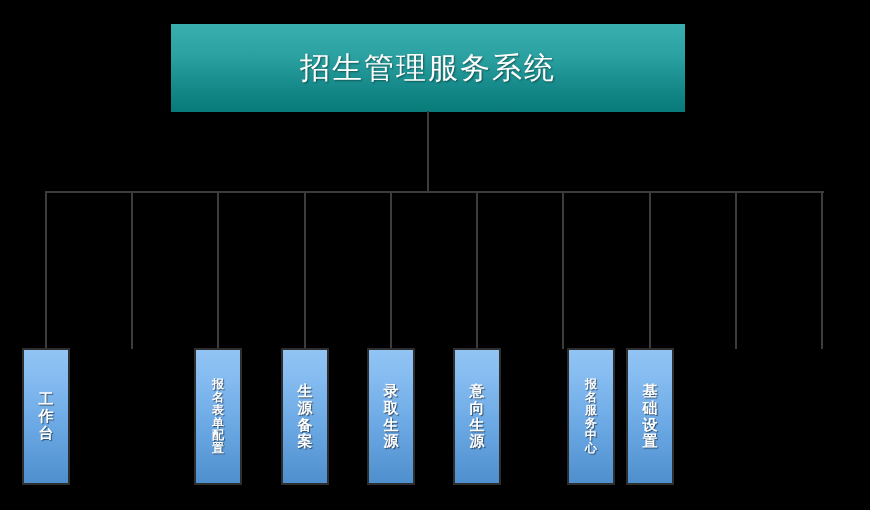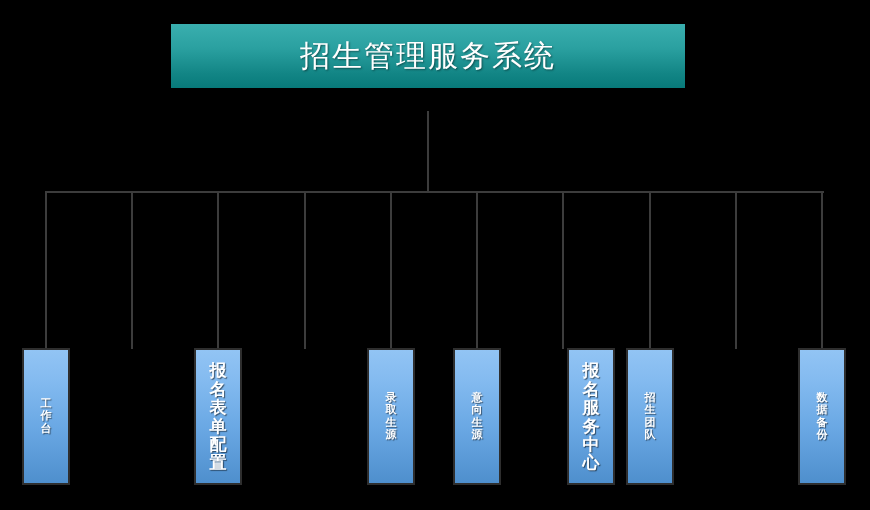--- a/index.html
+++ b/index.html
@@ -17,21 +17,21 @@
     background: #000000;
     overflow: hidden;
   }
 
   
   .root-node {
     position: absolute;
     left: 171px;
     top: 24px;
     width: 514px;
-    height: 64px;
+    height: 88px;
     background: linear-gradient(to bottom, #3aafaf 0%, #2aa0a0 38%, #128585 78%, #087a7a 100%);
     box-sizing: border-box;
     display: flex;
     align-items: center;
     justify-content: center;
   }
   .root-label {
     color: #ffffff;
     font-size: 30px;
     font-weight: 400;
@@ -74,32 +74,32 @@
     box-sizing: border-box;
     border: 2px solid #2e2e2e;
     background: linear-gradient(to bottom, #92c4f4 0%, #84bbf0 22%, #6aa8e4 58%, #4e8fcd 100%);
     display: flex;
     align-items: center;
     justify-content: center;
     overflow: hidden;
   }
   .leaf-label {
     color: #ffffff;
-    font-size: 11px;
+    font-size: 15px;
     font-weight: bold;
     line-height: 1.12;
     letter-spacing: 0px;
     text-align: center;
     text-shadow: 1px 1px 1px rgba(0,0,0,0.55);
     width: 18px;
     word-break: break-all;
     white-space: normal;
   }
   .leaf-label.tight {
-    font-size: 17px;
+    font-size: 12px;
     line-height: 1.08;
   }
 </style>
 </head>
 <body>
 
 <div id="chart-canvas">
 
   <div class="root-node">
     <span class="root-label">招生管理服务系统</span>
@@ -118,29 +118,29 @@
   <div class="drop" style="left:649px"></div>
   <div class="drop" style="left:735px"></div>
   <div class="drop" style="left:821px"></div>
 
   <div class="leaf-node" style="left:22px">
     <span class="leaf-label">工作台</span>
   </div>
   <div class="leaf-node" style="left:194px">
     <span class="leaf-label tight">报名表单配置</span>
   </div>
+  <div class="leaf-node" style="left:281px">
+    <span class="leaf-label">生源备案</span>
+  </div>
   <div class="leaf-node" style="left:453px">
     <span class="leaf-label">意向生源</span>
   </div>
   <div class="leaf-node" style="left:367px">
     <span class="leaf-label">录取生源</span>
   </div>
   <div class="leaf-node" style="left:567px">
     <span class="leaf-label tight">报名服务中心</span>
   </div>
   <div class="leaf-node" style="left:626px">
-    <span class="leaf-label">招生团队</span>
-  </div>
-  <div class="leaf-node" style="left:798px">
-    <span class="leaf-label">数据备份</span>
+    <span class="leaf-label">基础设置</span>
   </div>
 
 </div>
 
 </body></html>

